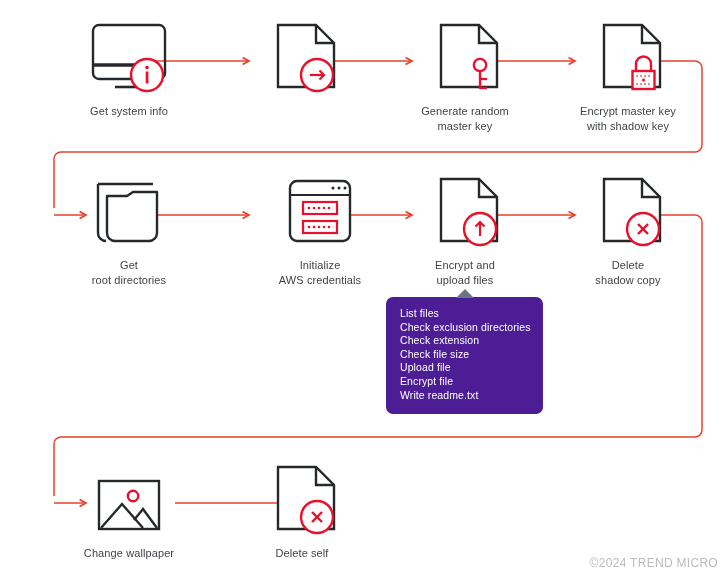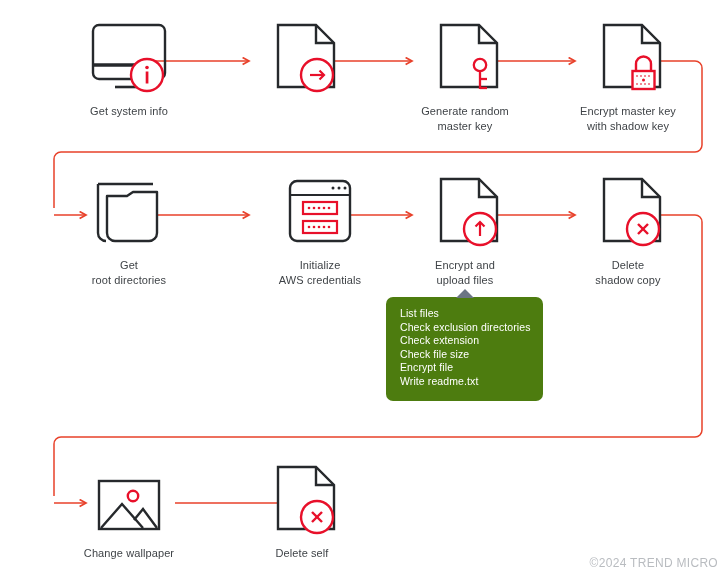--- a/index.html
+++ b/index.html
@@ -7,21 +7,21 @@
     width:728px;height:579px;background:#ffffff;position:relative;overflow:hidden;
     font-family:"Liberation Sans","DejaVu Sans",sans-serif;
   }
   #flow-svg{position:absolute;left:0;top:0;width:728px;height:579px;}
   .node{position:absolute;width:150px;text-align:center;}
   .node .icon-wrap{height:90px;position:relative;display:flex;align-items:center;justify-content:center;}
   .node .label{
     font-size:11px;line-height:14.5px;color:#3f4347;letter-spacing:.1px;white-space:pre-line;
   }
   .callout{
-    position:absolute;background:#4d7c0f;border-radius:7px;
+    position:absolute;background:#4c1d95;border-radius:7px;
     padding:10px 14px 12px 14px;box-sizing:border-box;
   }
   .callout .ptr{
     position:absolute;top:-8px;left:70px;width:0;height:0;
     border-left:9px solid transparent;border-right:9px solid transparent;
     border-bottom:9px solid #6b7584;
   }
   .callout ul{list-style:none;margin:0;padding:0;}
   .callout li{
     color:#ffffff;font-size:10.5px;line-height:13.6px;letter-spacing:.1px;white-space:nowrap;
@@ -200,20 +200,21 @@
 shadow copy</div>
 </div>
 
 <div class="callout" style="left:386px;top:297px;width:157px;">
   <div class="ptr"></div>
   <ul>
     <li>List files</li>
     <li>Check exclusion directories</li>
     <li>Check extension</li>
     <li>Check file size</li>
+    <li>Upload file</li>
     <li>Encrypt file</li>
     <li>Write readme.txt</li>
   </ul>
 </div>
 
 <div class="node" style="left:54px;top:456px;">
   <div class="icon-wrap">
     <svg width="96" height="84" viewBox="0 0 96 84">
       <rect x="18" y="22" width="60" height="48" fill="#ffffff" stroke="#26292c" stroke-width="2.4"></rect>
       <circle cx="52" cy="37" r="5.2" fill="none" stroke="#e8102a" stroke-width="2.4"></circle>

